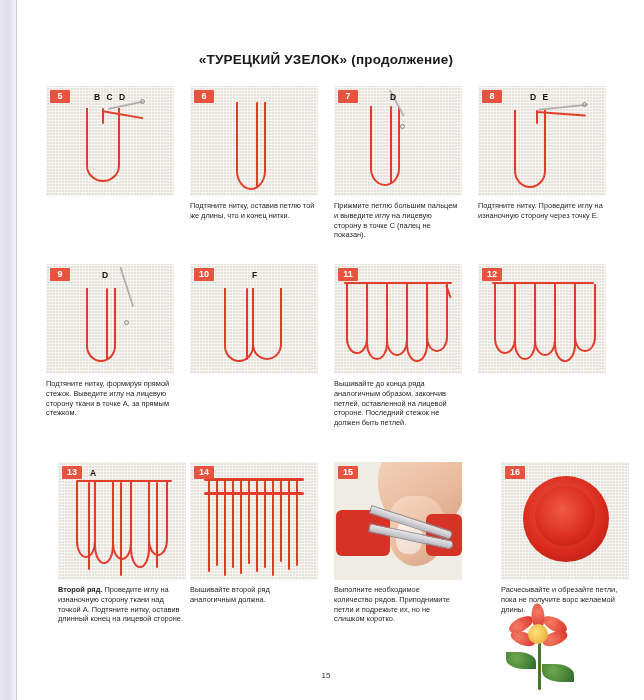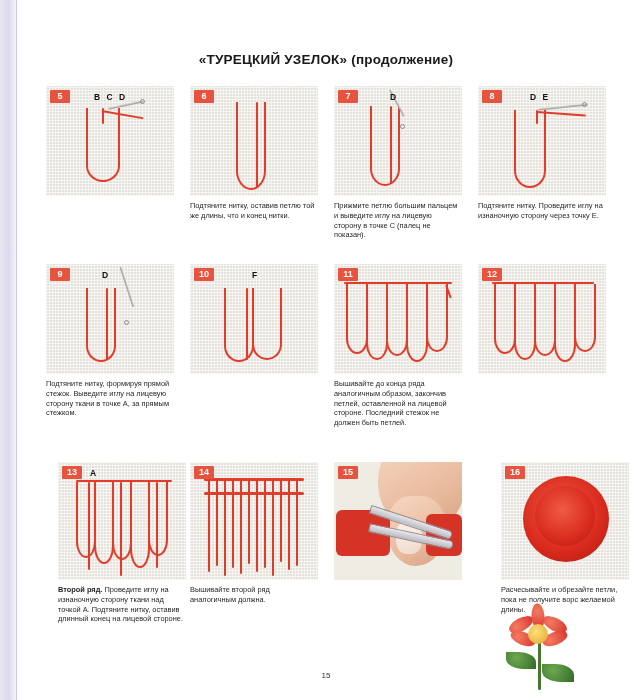--- a/index.html
+++ b/index.html
@@ -398,20 +398,21 @@
           <div class="hand-bg"></div>
           <div class="badge">15</div>
           <div class="hand" style="left:44px; top:-24px; width:86px; height:92px;"></div>
           <div class="hand" style="left:54px; top:34px; width:58px; height:70px; border-radius:40% 45% 55% 50%;"></div>
           <div class="nail" style="left:62px; top:58px; width:26px; height:34px;"></div>
           <div class="tassel-red" style="left:2px; top:48px; width:54px; height:46px;"></div>
           <div class="tassel-red" style="left:92px; top:52px; width:36px; height:42px;"></div>
           <div class="scissor-blade" style="left:34px; top:56px; width:84px; height:7px; transform:rotate(18deg); border-radius:2px 8px 8px 2px;"></div>
           <div class="scissor-blade" style="left:34px; top:70px; width:84px; height:7px; transform:rotate(12deg); border-radius:2px 8px 8px 2px;"></div>
         </div>
+        <div class="caption">Выполните необходимое количество рядов. Приподнимите петли и подрежьте их, но не слишком коротко.</div>
       </div>
 
       <div class="cell" style="left:432px;margin-left:23px;">
         <div class="photo tall">
           <div class="fabric"></div>
           <div class="badge">16</div>
           <div class="pom" style="left:22px; top:14px; width:86px; height:86px;"></div>
           <div class="pom" style="left:34px; top:24px; width:60px; height:60px; opacity:.85;"></div>
         </div>
         <div class="caption">Расчесывайте и обрезайте петли, пока не получите ворс желаемой длины.</div>

